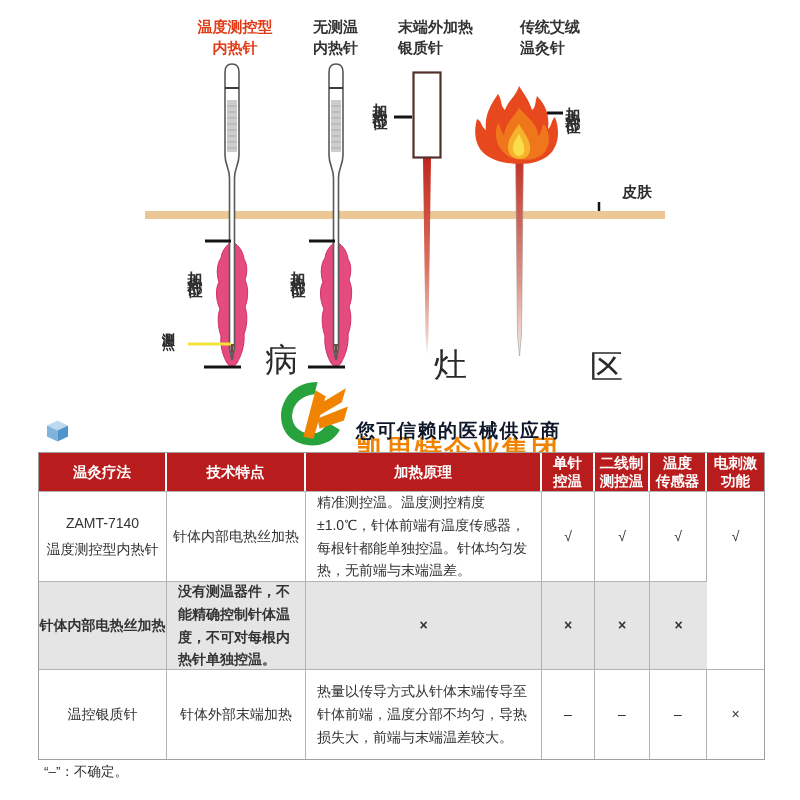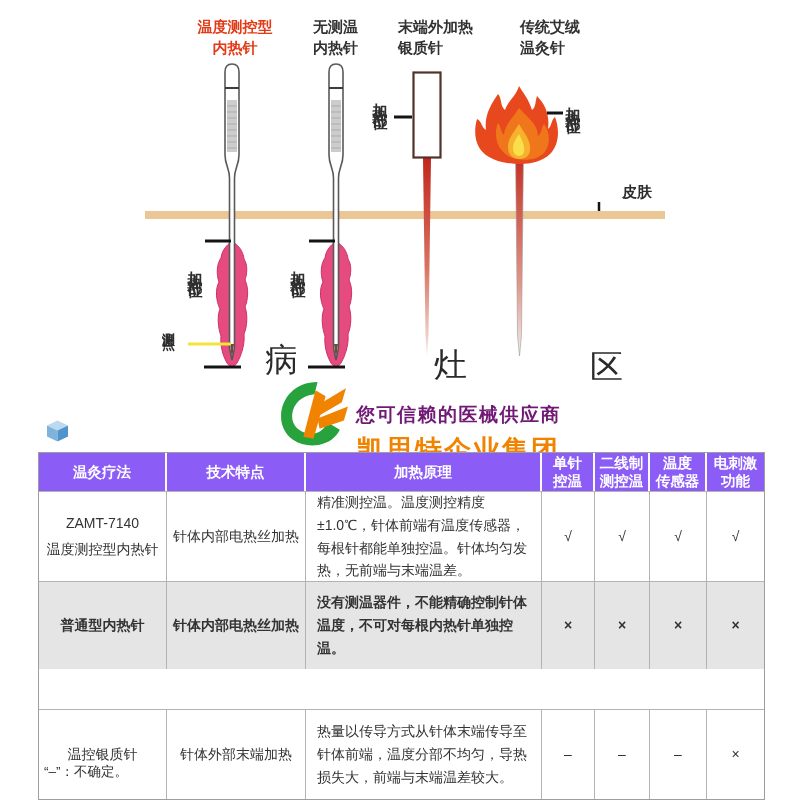--- a/index.html
+++ b/index.html
@@ -15,43 +15,43 @@
   .ntype.center { text-align:center; }
   .vlabel { position:absolute; writing-mode:vertical-rl; text-orientation:upright;
             font-size:15px; font-weight:bold; color:#2e2e2e; letter-spacing:4px; line-height:1; }
   .vlabel.small { font-size:13px; letter-spacing:2px; }
   .skin-label { position:absolute; left:582px; top:183px; font-size:15px; font-weight:bold; color:#2e2e2e;margin-left:40px; }
   .zone-char { position:absolute; font-family:"Liberation Serif", serif; font-size:33px; color:#2a2a2a; line-height:1; }
 
   
   .brand-name { position:absolute; left:357px; top:388px; font-size:27px; font-weight:bold;
                 color:#f08300; letter-spacing:2px; line-height:1.1;margin-top:48px; }
-  .brand-tagline { position:absolute; left:356px; top:405px; font-size:19px; font-weight:bold;
-                   color:#701a75; letter-spacing:1.5px; line-height:1.1; }
+  .brand-tagline { position:absolute; left:356px; top:421px; font-size:19px; font-weight:bold;
+                   color:#0f172a; letter-spacing:1.5px; line-height:1.1; }
 
   
   .section-title { position:absolute; left:80px; top:417px; font-size:20px; font-weight:bold;
                    color:#1767ae; letter-spacing:1px; }
 
   
   .cmp-table { position:absolute; left:38px; top:452px; width:727px;
                border:1px solid #9e9e9e; box-sizing:border-box; background:#fff; }
   .tgrid { display:grid; grid-template-columns:128px 139px 236px 53px 55px 57px 57px; }
-  .thead { background:#8b5cf6; }
+  .thead { background:#b91c1c; }
   .th { height:38px; box-sizing:border-box; color:#fff; font-weight:bold; font-size:14.5px;
         display:flex; flex-direction:column; justify-content:center; text-align:center;
         line-height:1.25; border-right:2px solid #fbfbfb; }
   .th:last-child { border-right:none; }
   .trow .td { box-sizing:border-box; border-right:1px solid #b3b3b3; border-top:1px solid #b3b3b3;
               font-size:14px; color:#333; display:flex; flex-direction:column;
               justify-content:center; align-items:center; text-align:center; line-height:1.8; }
   .trow .td:last-child { border-right:none; }
   .trow.r1 .td { height:90px; }
   .trow.r2 .td { height:88px; background:#e5e5e5;font-weight:bold; }
-  .trow.r3 .td { height:90px;margin-top:40px; }
+  .trow.r3 .td { height:90px; }
   .td.features { align-items:flex-start; text-align:left; padding:6px 11px; line-height:1.62; }
   .mark { font-size:16px; color:#222; }
   .footnote { position:absolute; left:44px; top:763px; font-size:13.5px; color:#2f2f2f; }
 </style>
 </head>
 <body>
 
 <div class="page">
 
   <svg class="abs" style="left:0;top:0" width="800" height="390" viewBox="0 0 800 390">
@@ -208,24 +208,20 @@
       </div>
       <div class="td">针体内部电热丝加热</div>
       <div class="td features">精准测控温。温度测控精度±1.0℃，针体前端有温度传感器，每根针都能单独控温。针体均匀发热，无前端与末端温差。</div>
       <div class="td mark">√</div>
       <div class="td mark">√</div>
       <div class="td mark">√</div>
       <div class="td mark">√</div>
     </div>
 
     <div class="tgrid trow r2">
-      <div class="td">
-        <span>普通型内热针</span>
-        <span></span>
-      </div>
       <div class="td">针体内部电热丝加热</div>
       <div class="td features">没有测温器件，不能精确控制针体温度，不可对每根内热针单独控温。</div>
       <div class="td mark">×</div>
       <div class="td mark">×</div>
       <div class="td mark">×</div>
       <div class="td mark">×</div>
     </div>
 
     <div class="tgrid trow r3">
       <div class="td">

